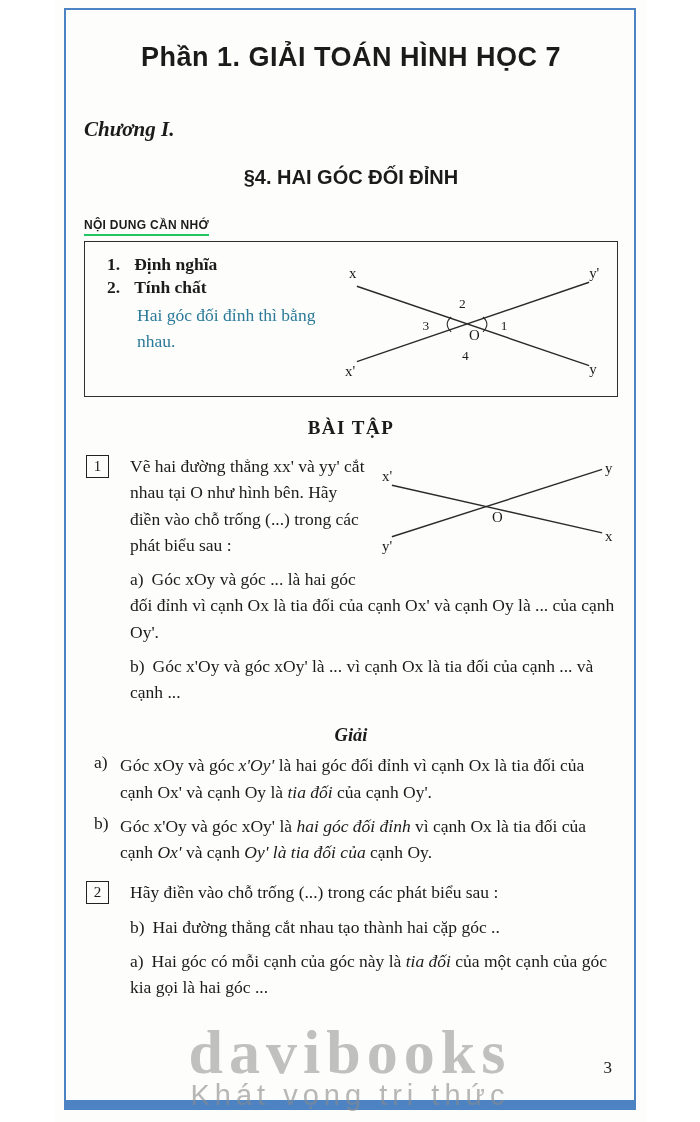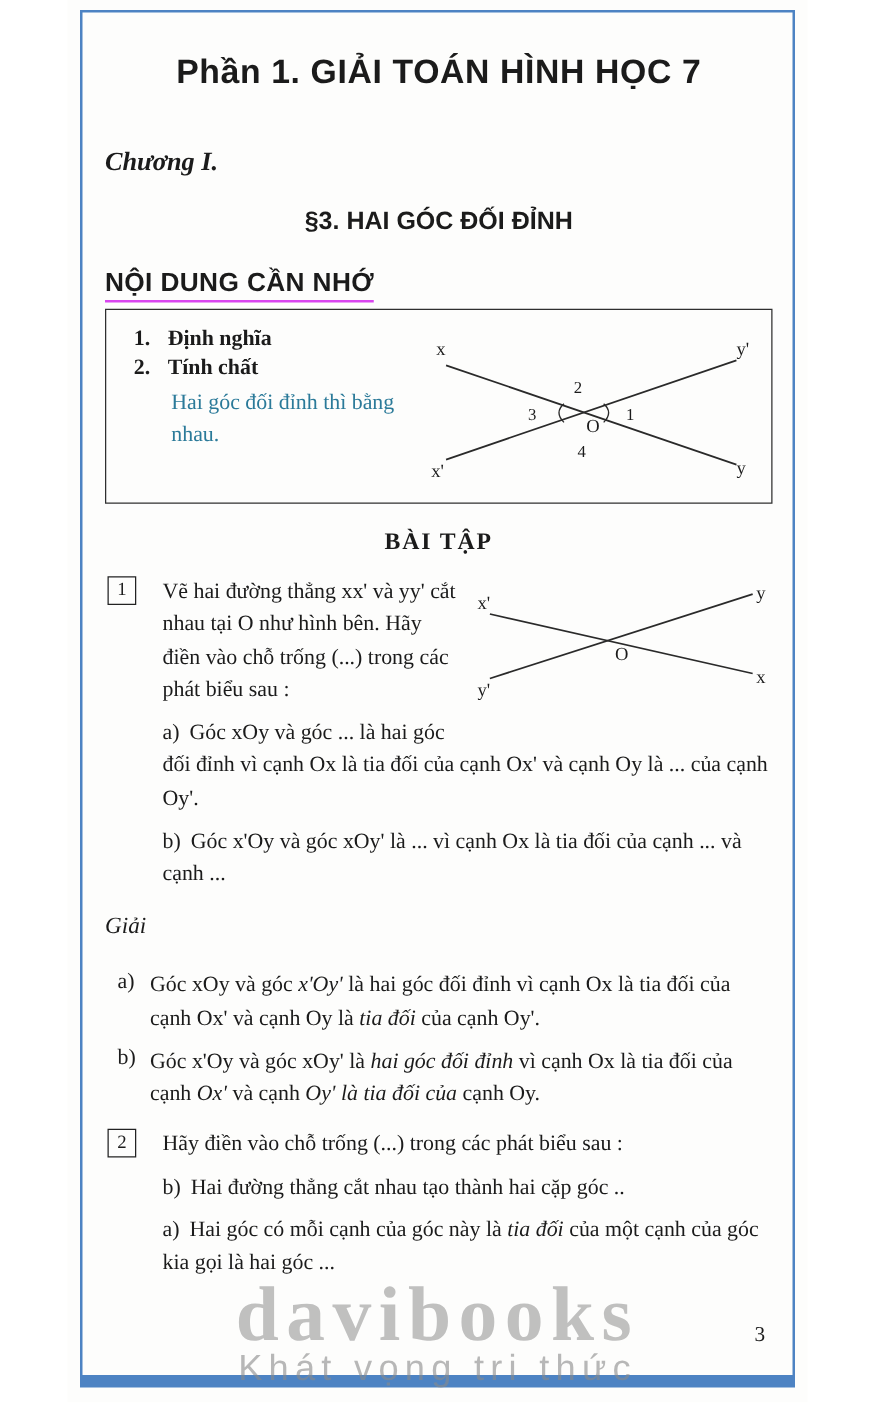--- a/index.html
+++ b/index.html
@@ -24,22 +24,22 @@
   .chapter-title {
     font-family:"Liberation Sans", sans-serif; font-weight:bold;
     font-size:23px; line-height:1.55; letter-spacing:.3px;
   }
   .section-title {
     font-family:"Liberation Sans", sans-serif; font-weight:bold;
     font-size:20px; text-align:center; margin-top:24px;
   }
   .theory-heading { margin-top:26px; }
   .theory-heading span {
-    font-family:"Liberation Sans", sans-serif; font-weight:bold; font-size:21px;
-    border-bottom:2px solid #d946ef; padding-bottom:2px; letter-spacing:.3px;
+    font-family:"Liberation Sans", sans-serif; font-weight:bold; font-size:12px;
+    border-bottom:2px solid #22c55e; padding-bottom:2px; letter-spacing:.3px;
   }
   .theory-box {
     margin-top:8px; border:1.5px solid #2f2f2f; padding:10px 10px 10px 8px; overflow:hidden;
   }
   .t-item { font-weight:bold; font-size:17.5px; display:flex; gap:14px; padding-left:14px; margin-top:2px; }
   .t-text { margin:4px 0 8px 44px; font-size:17.5px; line-height:1.5; }
   .diagram1 { float:right; margin:2px 0 0 8px; }
 
   .bt-heading {
     text-align:center; font-weight:bold; font-size:19px; letter-spacing:1.5px;
@@ -49,22 +49,22 @@
   .numbox {
     position:absolute; left:2px; top:2px; width:23px; height:23px;
     border:1.5px solid #222; text-align:center; line-height:21px; font-size:15px;
   }
   .ex-body { margin-left:46px; overflow:hidden; }
   .ex-para { font-size:17.5px; line-height:1.5; margin-bottom:8px; }
   .lbl { margin-right:8px; }
   .diagram2 { float:right; margin:2px 0 8px 12px; }
 
   .solution-heading {
-    font-style:italic; font-weight:normal; font-size:18.5px;
-    margin:12px 0 22px;
+    text-align:center; font-style:italic; font-weight:bold; font-size:18.5px;
+    margin:12px 0 6px;
   }
   .sol-item { display:flex; margin-bottom:8px; }
   .sol-lbl { flex:0 0 36px; padding-left:10px; font-size:17.5px; }
   .sol-text { flex:1; font-size:17.5px; line-height:1.5; }
   .it { font-style:italic; }
 
   svg line { stroke:#2a2a2a; stroke-width:1.4; }
   svg path.arc { fill:none; stroke:#2a2a2a; stroke-width:1.1; }
   svg text { font-family:"Liberation Serif", serif; font-size:15px; fill:#1b1b1b; }
   svg text.small { font-size:13.5px; }
@@ -89,21 +89,21 @@
   <div class="frame"></div>
 
   <div class="content">
 
     <h1 class="part-title">Phần 1. GIẢI TOÁN HÌNH HỌC 7</h1>
 
     <div class="chapter">
       <span class="chapter-label">Chương I.</span>
     </div>
 
-    <h2 class="section-title">§3. HAI GÓC ĐỐI ĐỈNH</h2>
+    <h2 class="section-title">§4. HAI GÓC ĐỐI ĐỈNH</h2>
 
     <div class="theory-heading">
       <span>NỘI DUNG CẦN NHỚ</span>
     </div>
 
     <div class="theory-box">
       <svg class="diagram1" viewBox="0 0 270 132" width="268" height="132" aria-hidden="true">
         <line x1="18" y1="32" x2="252" y2="112"></line>
         <line x1="18" y1="108" x2="252" y2="28"></line>
         <path class="arc" d="M145,78 Q153,70 145,63"></path>

